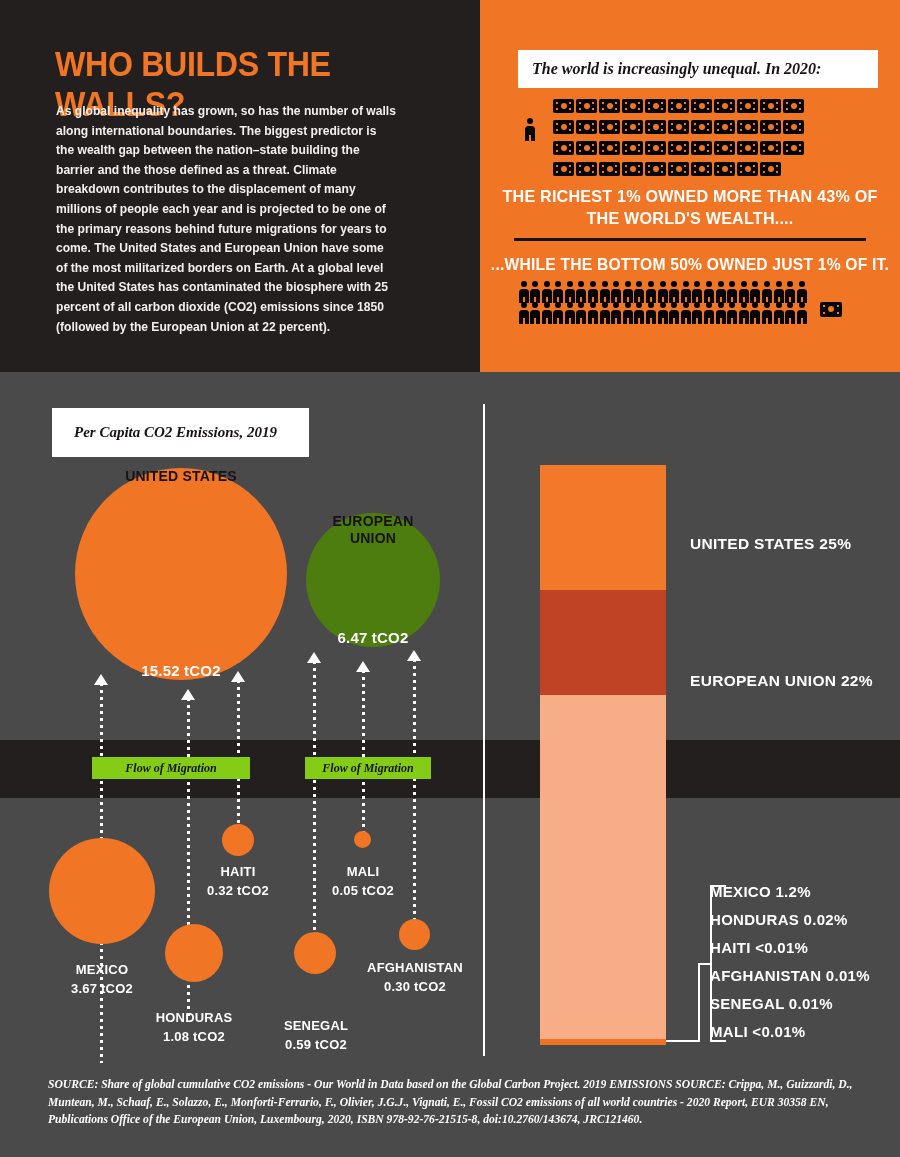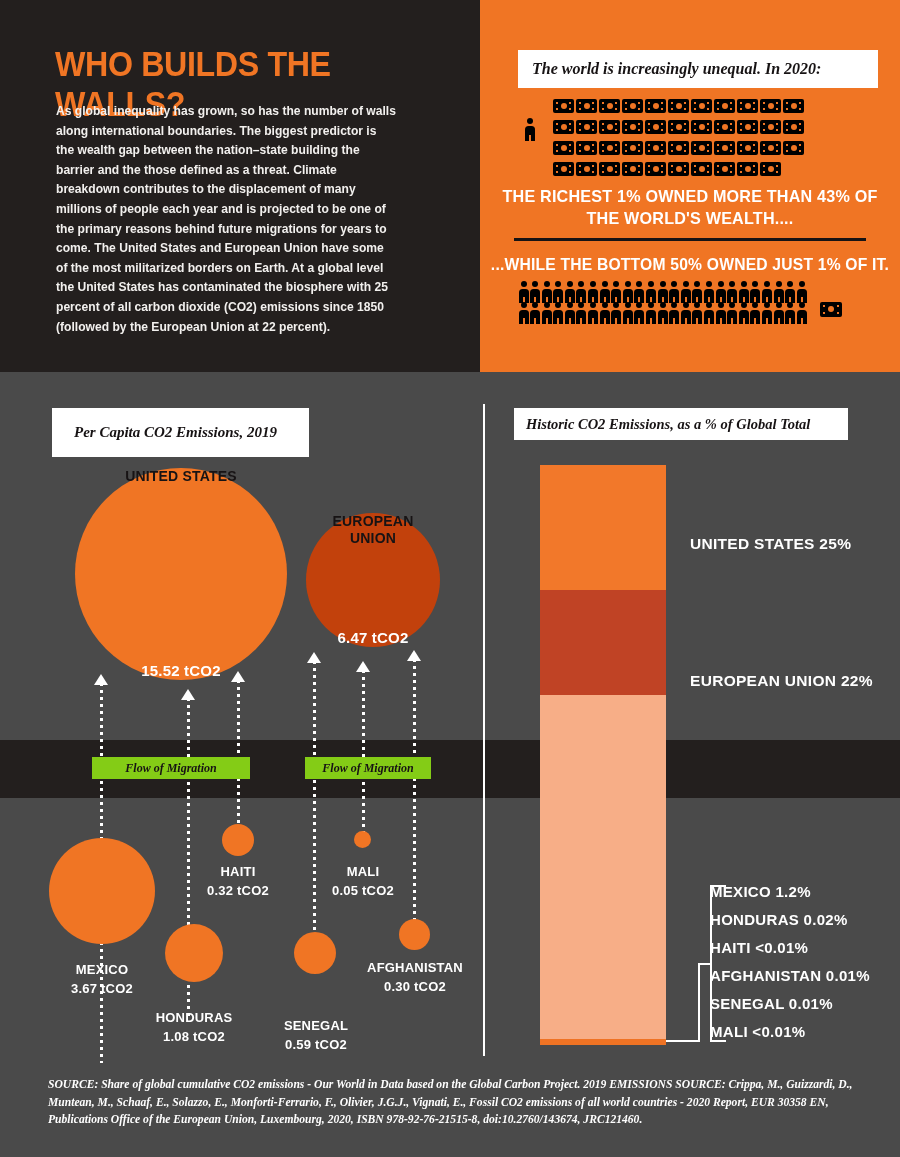--- a/index.html
+++ b/index.html
@@ -188,21 +188,21 @@
   }
   .bubble .nm {
     color: #171314; font-weight: bold; font-size: 14px;
     letter-spacing: 0.2px; line-height: 17px;
   }
   .bubble .vl {
     color: #ffffff; font-weight: bold; font-size: 15px;
     letter-spacing: 0.2px; line-height: 19px;
   }
   #bub-us { left: 75px; top: 468px; width: 212px; height: 212px; }
-  #bub-eu { left: 306px; top: 513px; width: 134px; height: 134px; background: #c2410c; }
+  #bub-eu { left: 306px; top: 513px; width: 134px; height: 134px; background: #4d7c0f; }
 
   .bub-plain { position: absolute; border-radius: 50%; background: #f07524; }
   #bub-mexico { left: 49px; top: 838px; width: 106px; height: 106px; }
   #bub-honduras { left: 165px; top: 924px; width: 58px; height: 58px; }
   #bub-haiti { left: 222px; top: 824px; width: 32px; height: 32px; }
   #bub-mali { left: 354px; top: 831px; width: 17px; height: 17px; }
   #bub-senegal { left: 294px; top: 932px; width: 42px; height: 42px; }
   #bub-afghan { left: 399px; top: 919px; width: 31px; height: 31px; }
 
   .blabel {
@@ -393,21 +393,20 @@
   </div>
   <div class="blabel" id="lbl-senegal">
     <div>SENEGAL</div>
     <div>0.59 tCO2</div>
   </div>
   <div class="blabel" id="lbl-afghan">
     <div>AFGHANISTAN</div>
     <div>0.30 tCO2</div>
   </div>
 
-  <div class="banner" id="banner-historic">Historic CO2 Emissions, as a % of Global Total</div>
 
   <div id="stack-bar">
     <div class="seg" id="seg-us"></div>
     <div class="seg" id="seg-eu"></div>
     <div class="seg" id="seg-rest"></div>
     <div class="seg" id="seg-strip"></div>
   </div>
 
   <div class="bar-label" id="bl-us">UNITED STATES 25%</div>
   <div class="bar-label" id="bl-eu">EUROPEAN UNION 22%</div>

